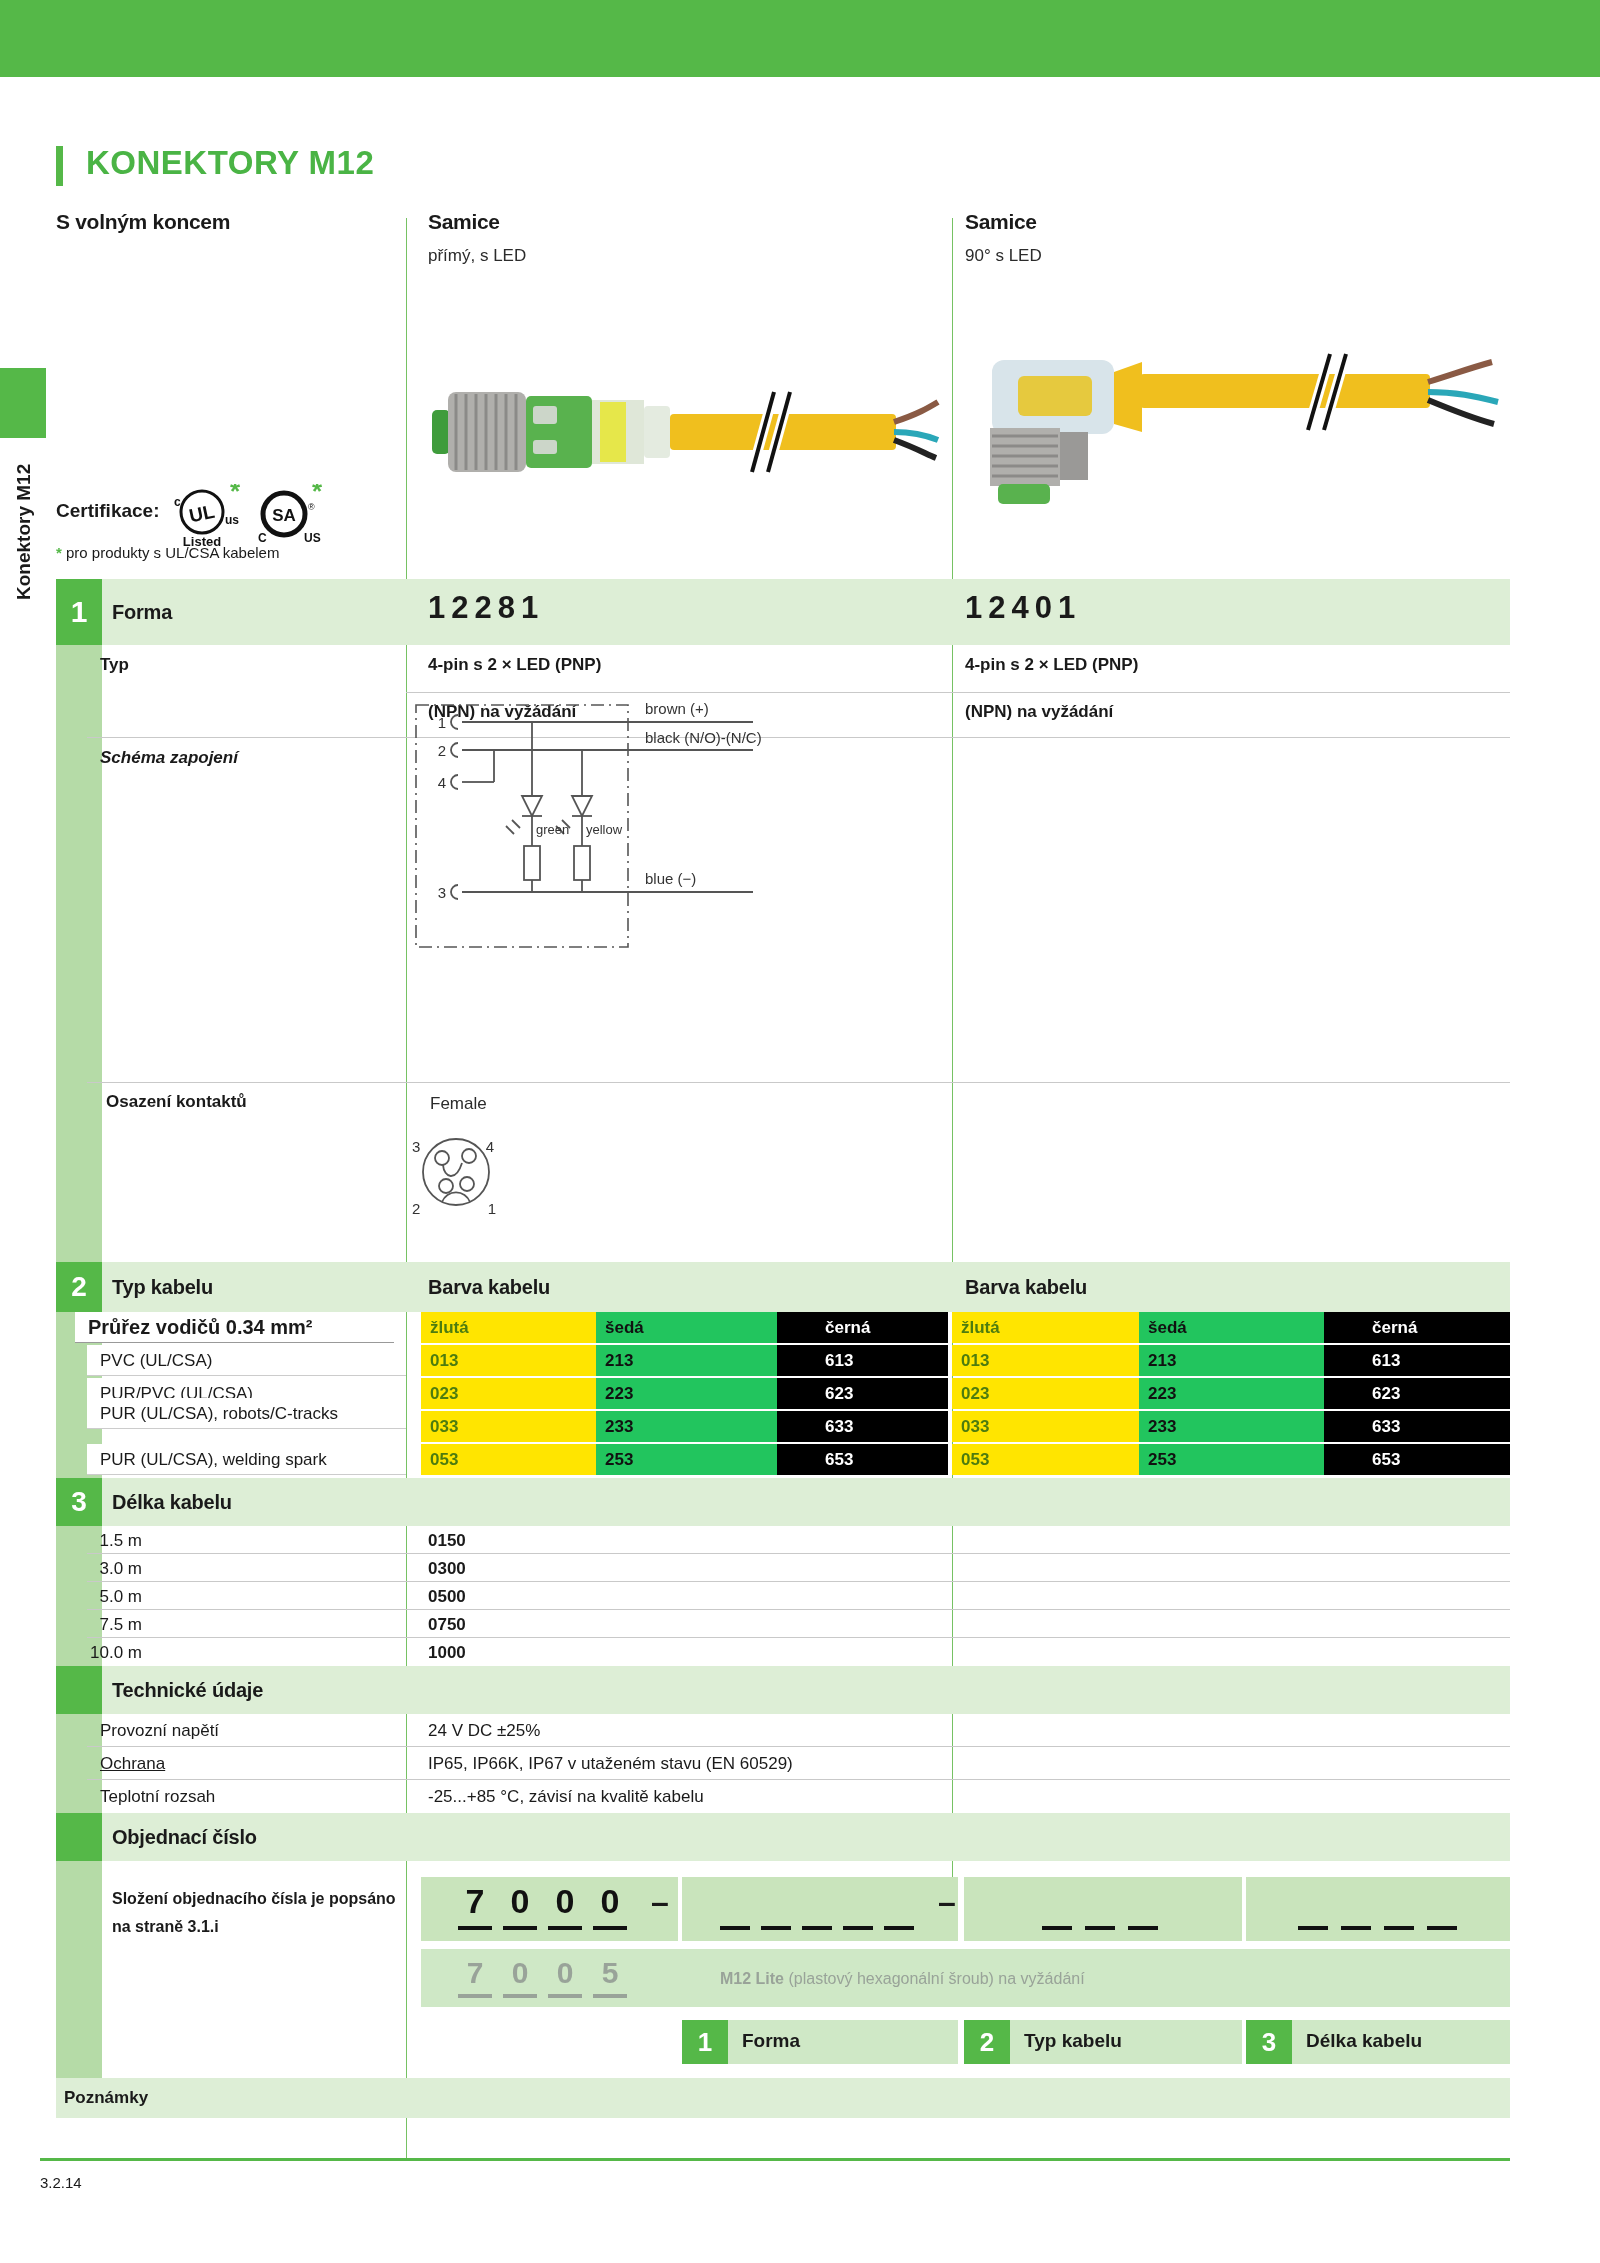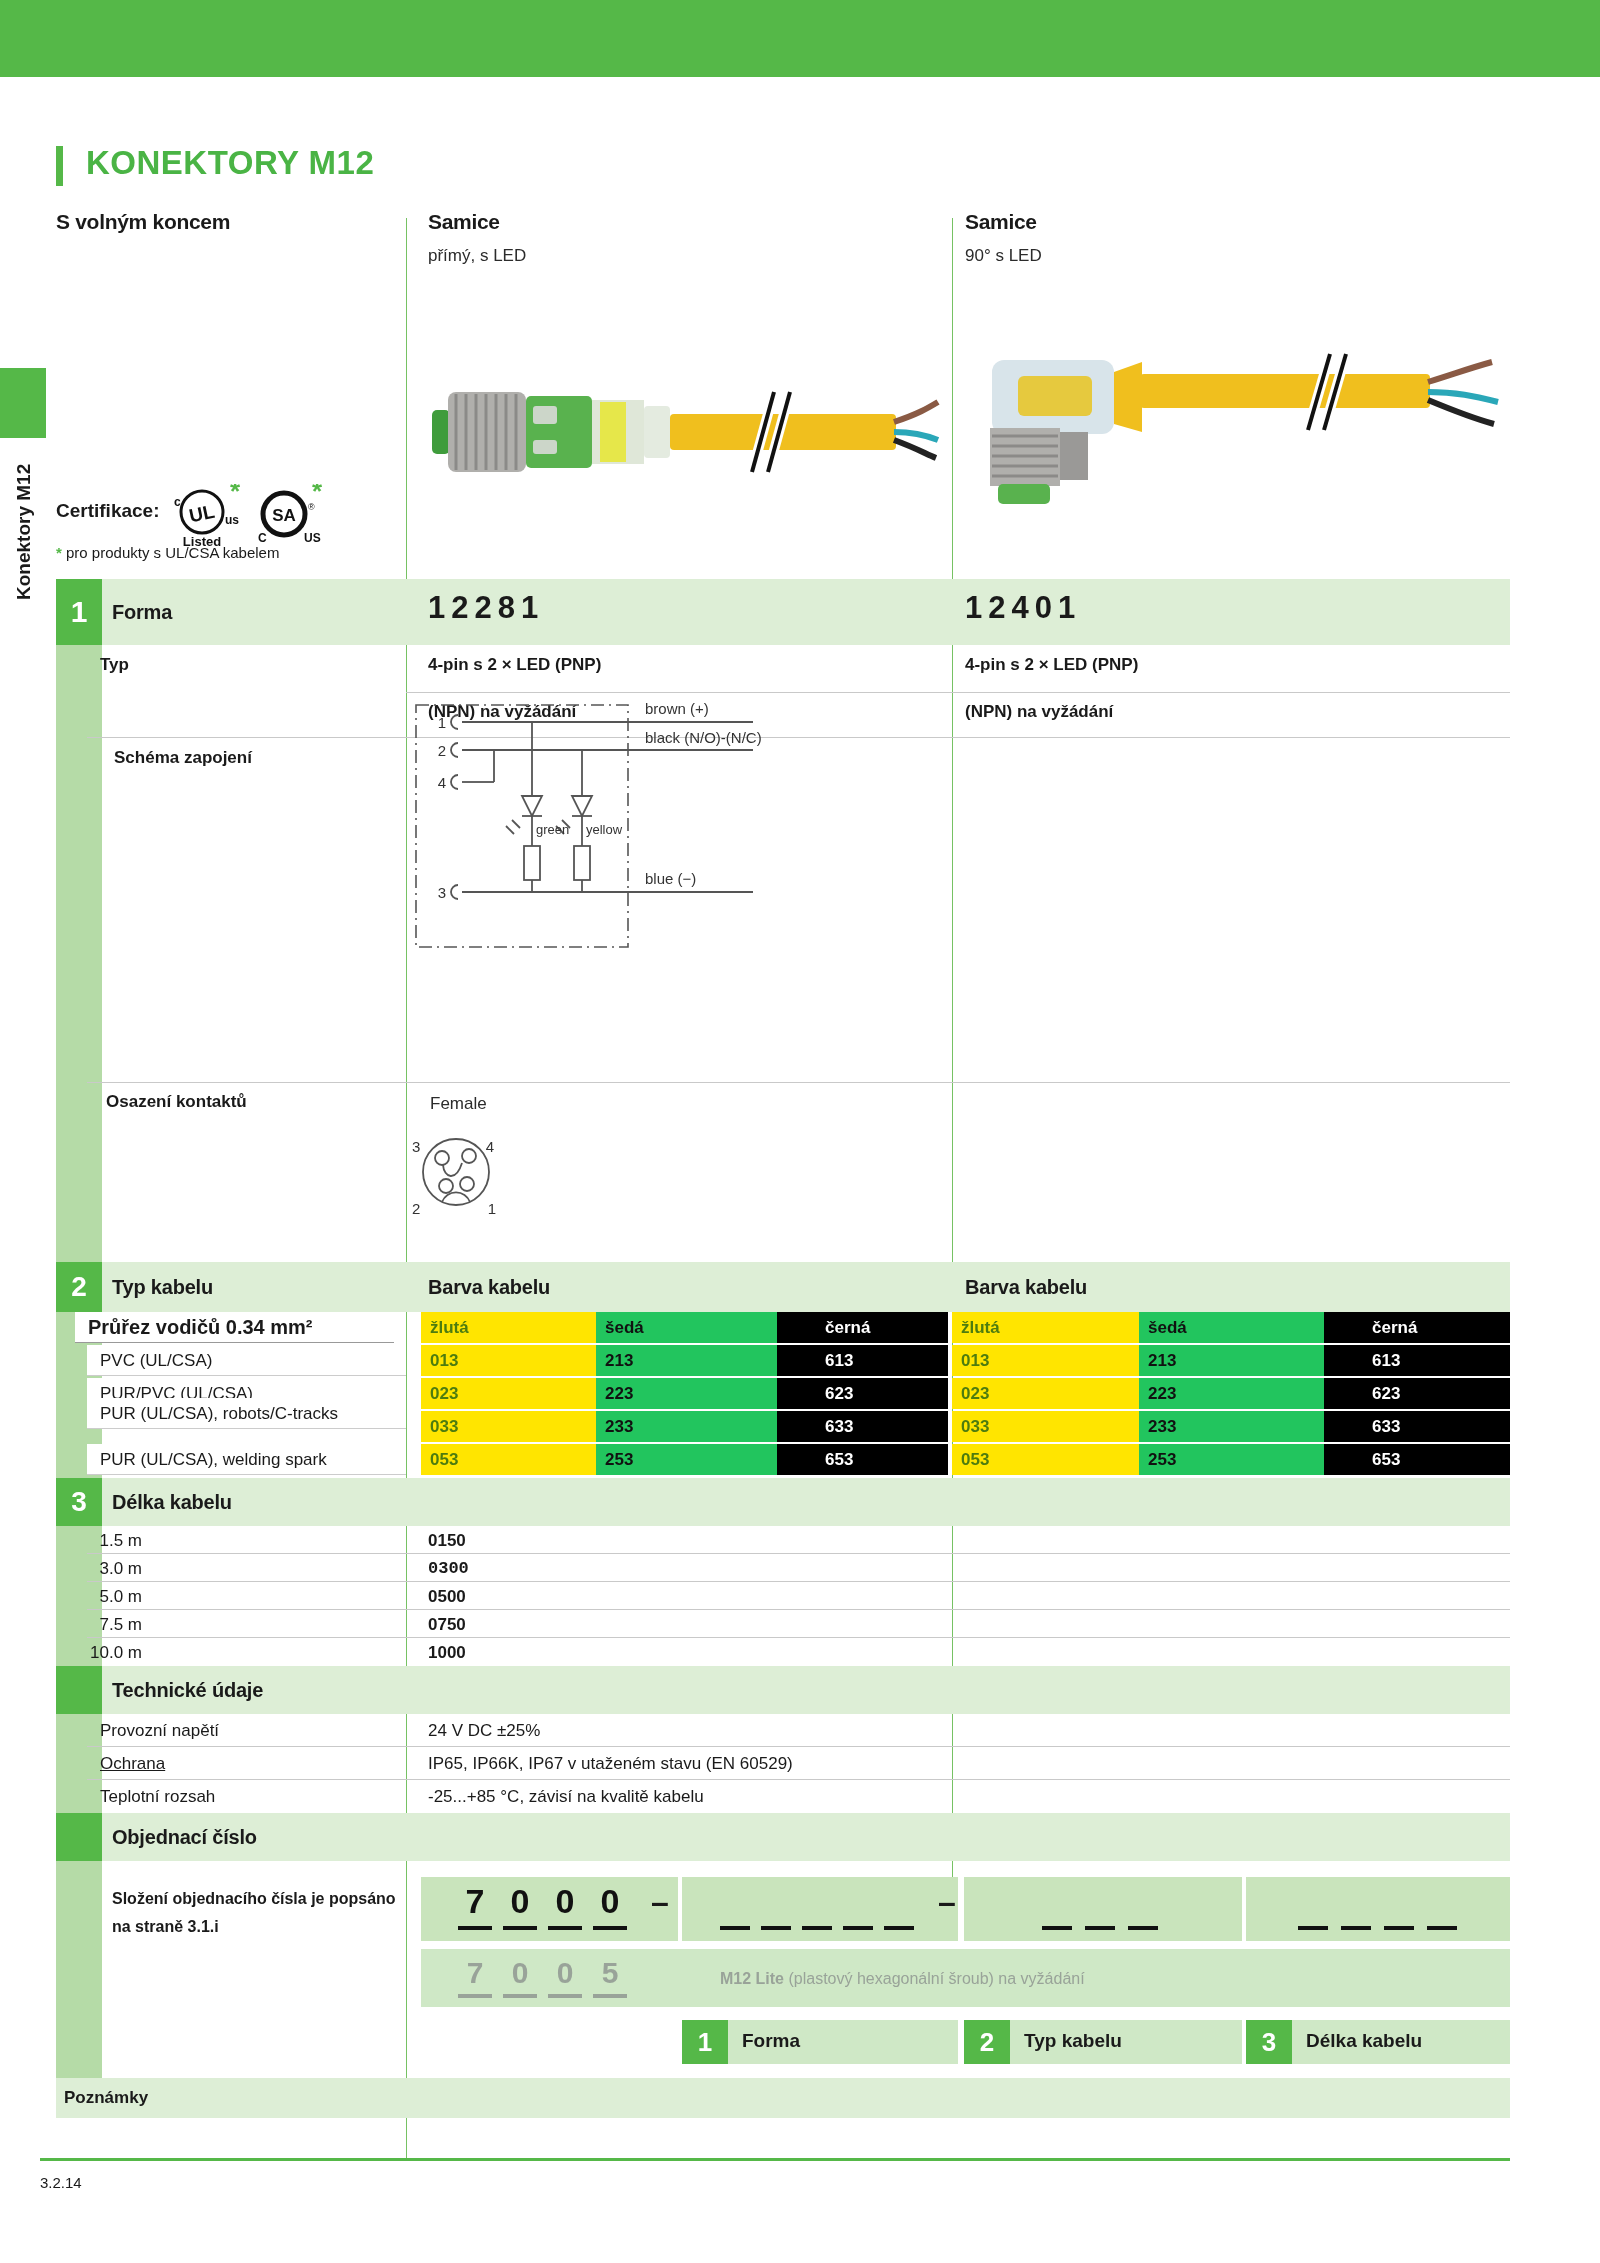--- a/index.html
+++ b/index.html
@@ -143,21 +143,21 @@
   <div class="a strip" style="left:56px;top:645px;width:46px;height:617px;"></div>
 
   <div class="a b t17" style="left:100px;top:655px;">Typ</div>
   <div class="a b t17" style="left:428px;top:655px;">4-pin s 2 × LED (PNP)</div>
   <div class="a b t17" style="left:965px;top:655px;">4-pin s 2 × LED (PNP)</div>
   <div class="a hl" style="left:406px;top:692px;width:1104px;"></div>
   <div class="a b t17" style="left:428px;top:702px;">(NPN) na vyžádání</div>
   <div class="a b t17" style="left:965px;top:702px;">(NPN) na vyžádání</div>
   <div class="a hl" style="left:87px;top:737px;width:1423px;"></div>
 
-  <div class="a b t17" style="left:114px;top:748px;">Schéma zapojení</div>
+  <div class="a b t17" style="left:100px;top:748px;font-style:italic;">Schéma zapojení</div>
   <svg class="a" style="left:408px;top:698px;" width="660" height="300" viewBox="0 0 660 300">
     <rect x="8" y="7" width="212" height="242" fill="none" stroke="#555" stroke-width="1.6" stroke-dasharray="13 5 2 5"></rect>
     <g stroke="#555" stroke-width="1.8" fill="none">
       <path d="M50 17 a7 7 0 1 0 0 14"></path>
       <path d="M50 45 a7 7 0 1 0 0 14"></path>
       <path d="M50 77 a7 7 0 1 0 0 14"></path>
       <path d="M50 187 a7 7 0 1 0 0 14"></path>
       <line x1="54" y1="24" x2="345" y2="24"></line>
       <line x1="54" y1="52" x2="345" y2="52"></line>
       <line x1="54" y1="84" x2="86" y2="84"></line>
@@ -261,21 +261,21 @@
 
   <div class="a band" style="left:56px;top:1478px;width:1454px;height:48px;"></div>
   <div class="a numsq" style="left:56px;top:1478px;width:46px;height:48px;font-size:28px;">3</div>
   <div class="a bandlbl" style="left:112px;top:1478px;height:48px;">Délka kabelu</div>
   <div class="a strip" style="left:56px;top:1526px;width:46px;height:140px;"></div>
 
   <div class="a t17" style="left:80px;top:1531px;width:62px;text-align:right;">1.5 m</div>
   <div class="a code" style="left:428px;top:1531px;">0150</div>
   <div class="a hl" style="left:87px;top:1553px;width:1423px;"></div>
   <div class="a t17" style="left:80px;top:1559px;width:62px;text-align:right;">3.0 m</div>
-  <div class="a code" style="left:428px;top:1559px;font-family:Liberation Mono, monospace;">0300</div>
+  <div class="a code" style="left:428px;top:1559px;">0300</div>
   <div class="a hl" style="left:87px;top:1581px;width:1423px;"></div>
   <div class="a t17" style="left:80px;top:1587px;width:62px;text-align:right;">5.0 m</div>
   <div class="a code" style="left:428px;top:1587px;">0500</div>
   <div class="a hl" style="left:87px;top:1609px;width:1423px;"></div>
   <div class="a t17" style="left:80px;top:1615px;width:62px;text-align:right;">7.5 m</div>
   <div class="a code" style="left:428px;top:1615px;">0750</div>
   <div class="a hl" style="left:87px;top:1637px;width:1423px;"></div>
   <div class="a t17" style="left:80px;top:1643px;width:62px;text-align:right;">10.0 m</div>
   <div class="a code" style="left:428px;top:1643px;">1000</div>
 

